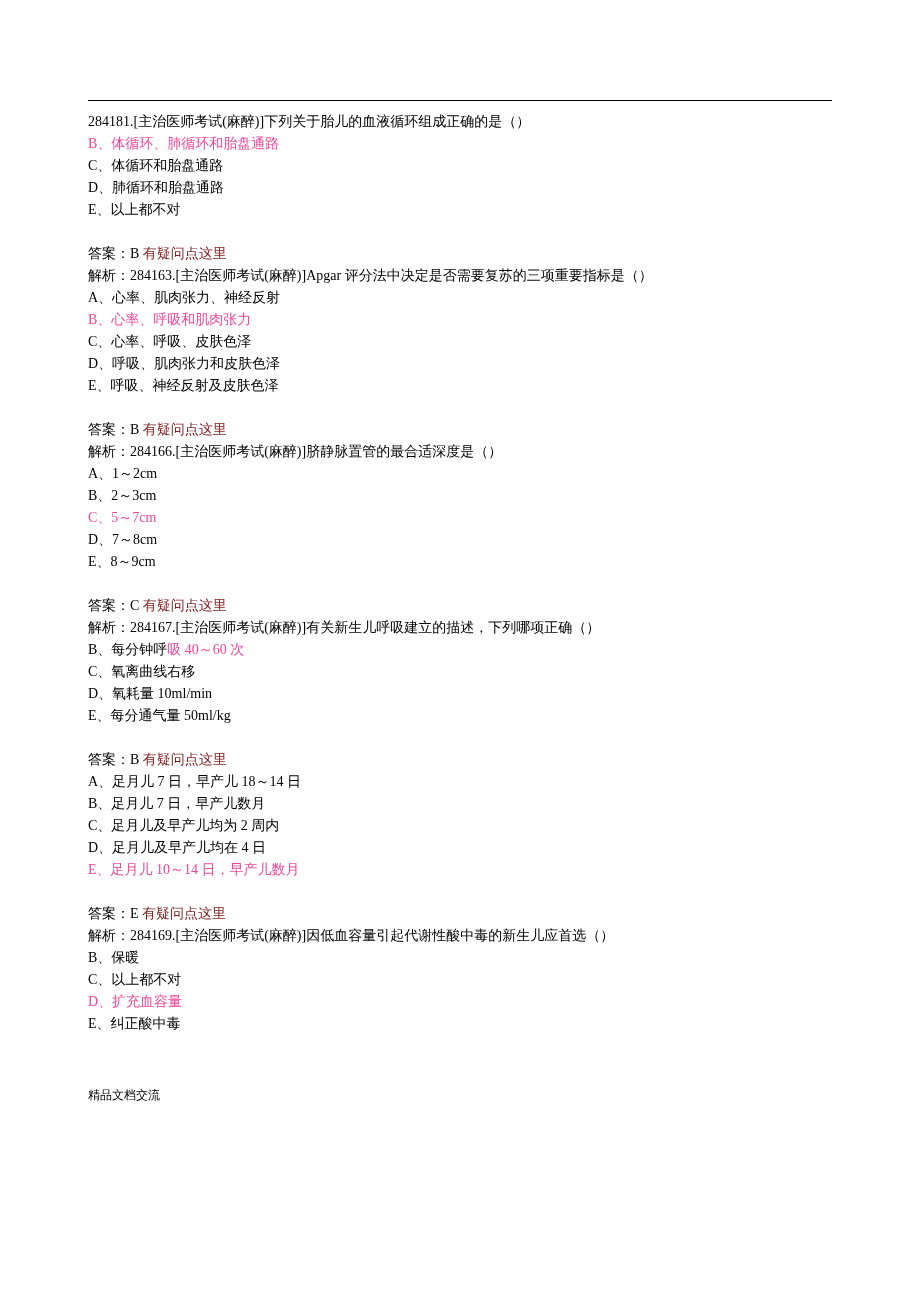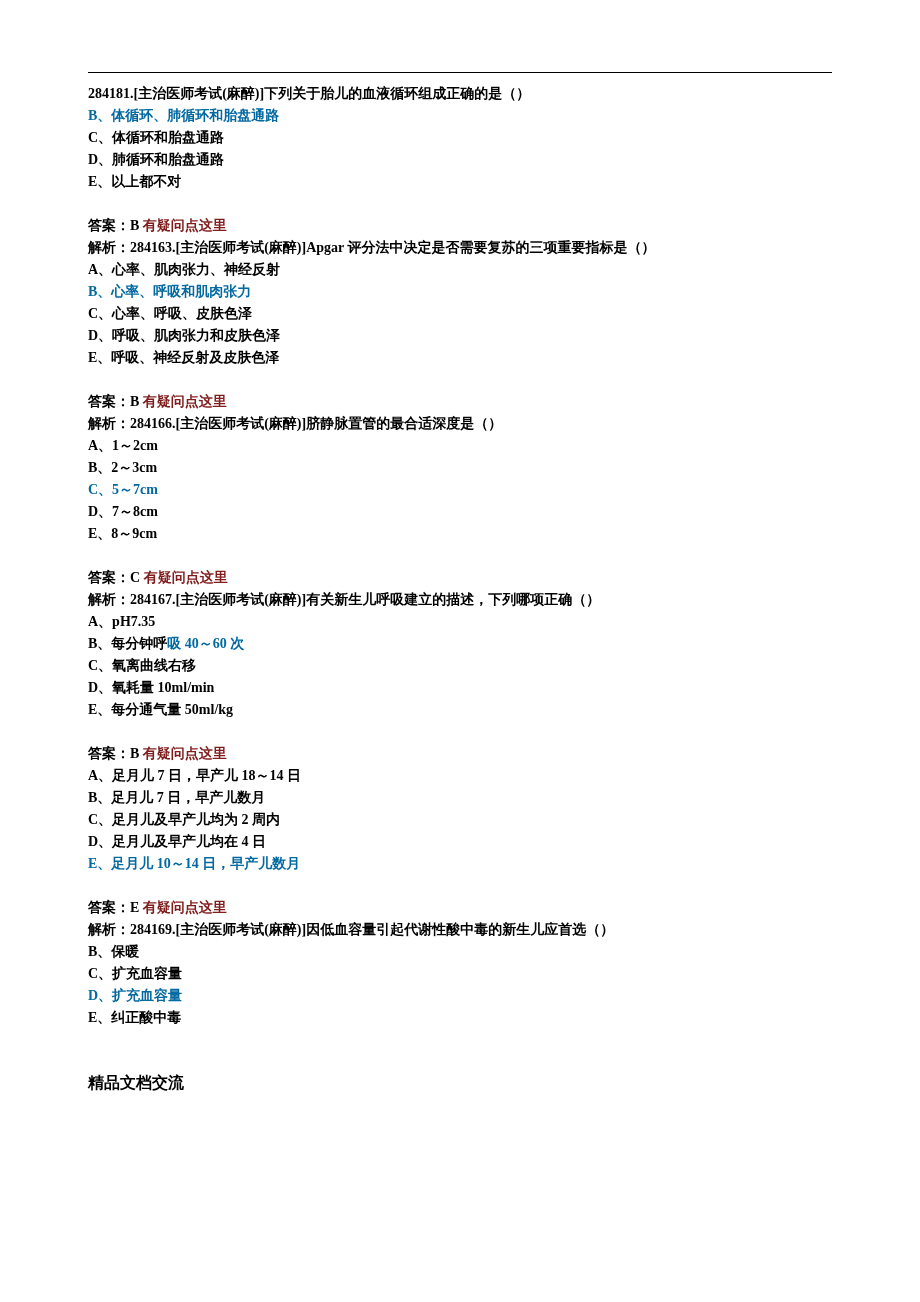--- a/index.html
+++ b/index.html
@@ -3,44 +3,43 @@
 <meta charset="utf-8">
 <style>
   body {
     margin: 0;
     padding: 0;
     background: #fff;
     font-family: "SimSun", "宋体", serif;
     width: 920px;
   }
   .page {
-    padding: 72px 88px 40px 88px;
+    padding: 100px 88px 40px 88px;
     box-sizing: border-box;
     width: 920px;
-    font-weight: bold;
   }
   .hr-top {
     border: none;
     border-top: 1px solid #000;
     margin: 0 0 10px 0;
   }
   .line {
     font-size: 14px;
     line-height: 22px;
     color: #000;
     margin: 0;
     white-space: nowrap;
   }
-  .red { color: #0369a1; }
+  .red { color: #ec4899; }
   .green { color: #7f1d1d; }
   .block-gap { height: 22px; }
   .footer {
-    font-size: 16px;
+    font-size: 12px;
     color: #000;
-    margin-top: 22px;
+    margin-top: 30px;
   }
 </style>
 </head>
 <body>
 
 <div class="page">
   <hr class="hr-top">
   <div id="content">
       <p class="line">284181.[主治医师考试(麻醉)]下列关于胎儿的血液循环组成正确的是（）</p>
       <p class="line red">B、体循环、肺循环和胎盘通路</p>
@@ -59,35 +58,34 @@
       <p class="line"><span>答案：B   </span><span class="green">有疑问点这里</span></p>
       <p class="line">解析：284166.[主治医师考试(麻醉)]脐静脉置管的最合适深度是（）</p>
       <p class="line">A、1～2cm</p>
       <p class="line">B、2～3cm</p>
       <p class="line red">C、5～7cm</p>
       <p class="line">D、7～8cm</p>
       <p class="line">E、8～9cm</p>
       <div class="block-gap"></div>
       <p class="line"><span>答案：C   </span><span class="green">有疑问点这里</span></p>
       <p class="line">解析：284167.[主治医师考试(麻醉)]有关新生儿呼吸建立的描述，下列哪项正确（）</p>
-      <p class="line">A、pH7.35</p>
       <p class="line"><span>B、每分钟呼</span><span class="red">吸 40～60 次</span></p>
       <p class="line">C、氧离曲线右移</p>
       <p class="line">D、氧耗量 10ml/min</p>
       <p class="line">E、每分通气量 50ml/kg</p>
       <div class="block-gap"></div>
       <p class="line"><span>答案：B   </span><span class="green">有疑问点这里</span></p>
       <p class="line">A、足月儿 7 日，早产儿 18～14 日</p>
       <p class="line">B、足月儿 7 日，早产儿数月</p>
       <p class="line">C、足月儿及早产儿均为 2 周内</p>
       <p class="line">D、足月儿及早产儿均在 4 日</p>
       <p class="line red">E、足月儿 10～14 日，早产儿数月</p>
       <div class="block-gap"></div>
       <p class="line"><span>答案：E   </span><span class="green">有疑问点这里</span></p>
       <p class="line">解析：284169.[主治医师考试(麻醉)]因低血容量引起代谢性酸中毒的新生儿应首选（）</p>
       <p class="line">B、保暖</p>
-      <p class="line">C、扩充血容量</p>
+      <p class="line">C、以上都不对</p>
       <p class="line red">D、扩充血容量</p>
       <p class="line">E、纠正酸中毒</p>
       <div class="block-gap"></div>
     </div>
   <p class="footer">精品文档交流</p>
 </div>
 
 </body></html>

